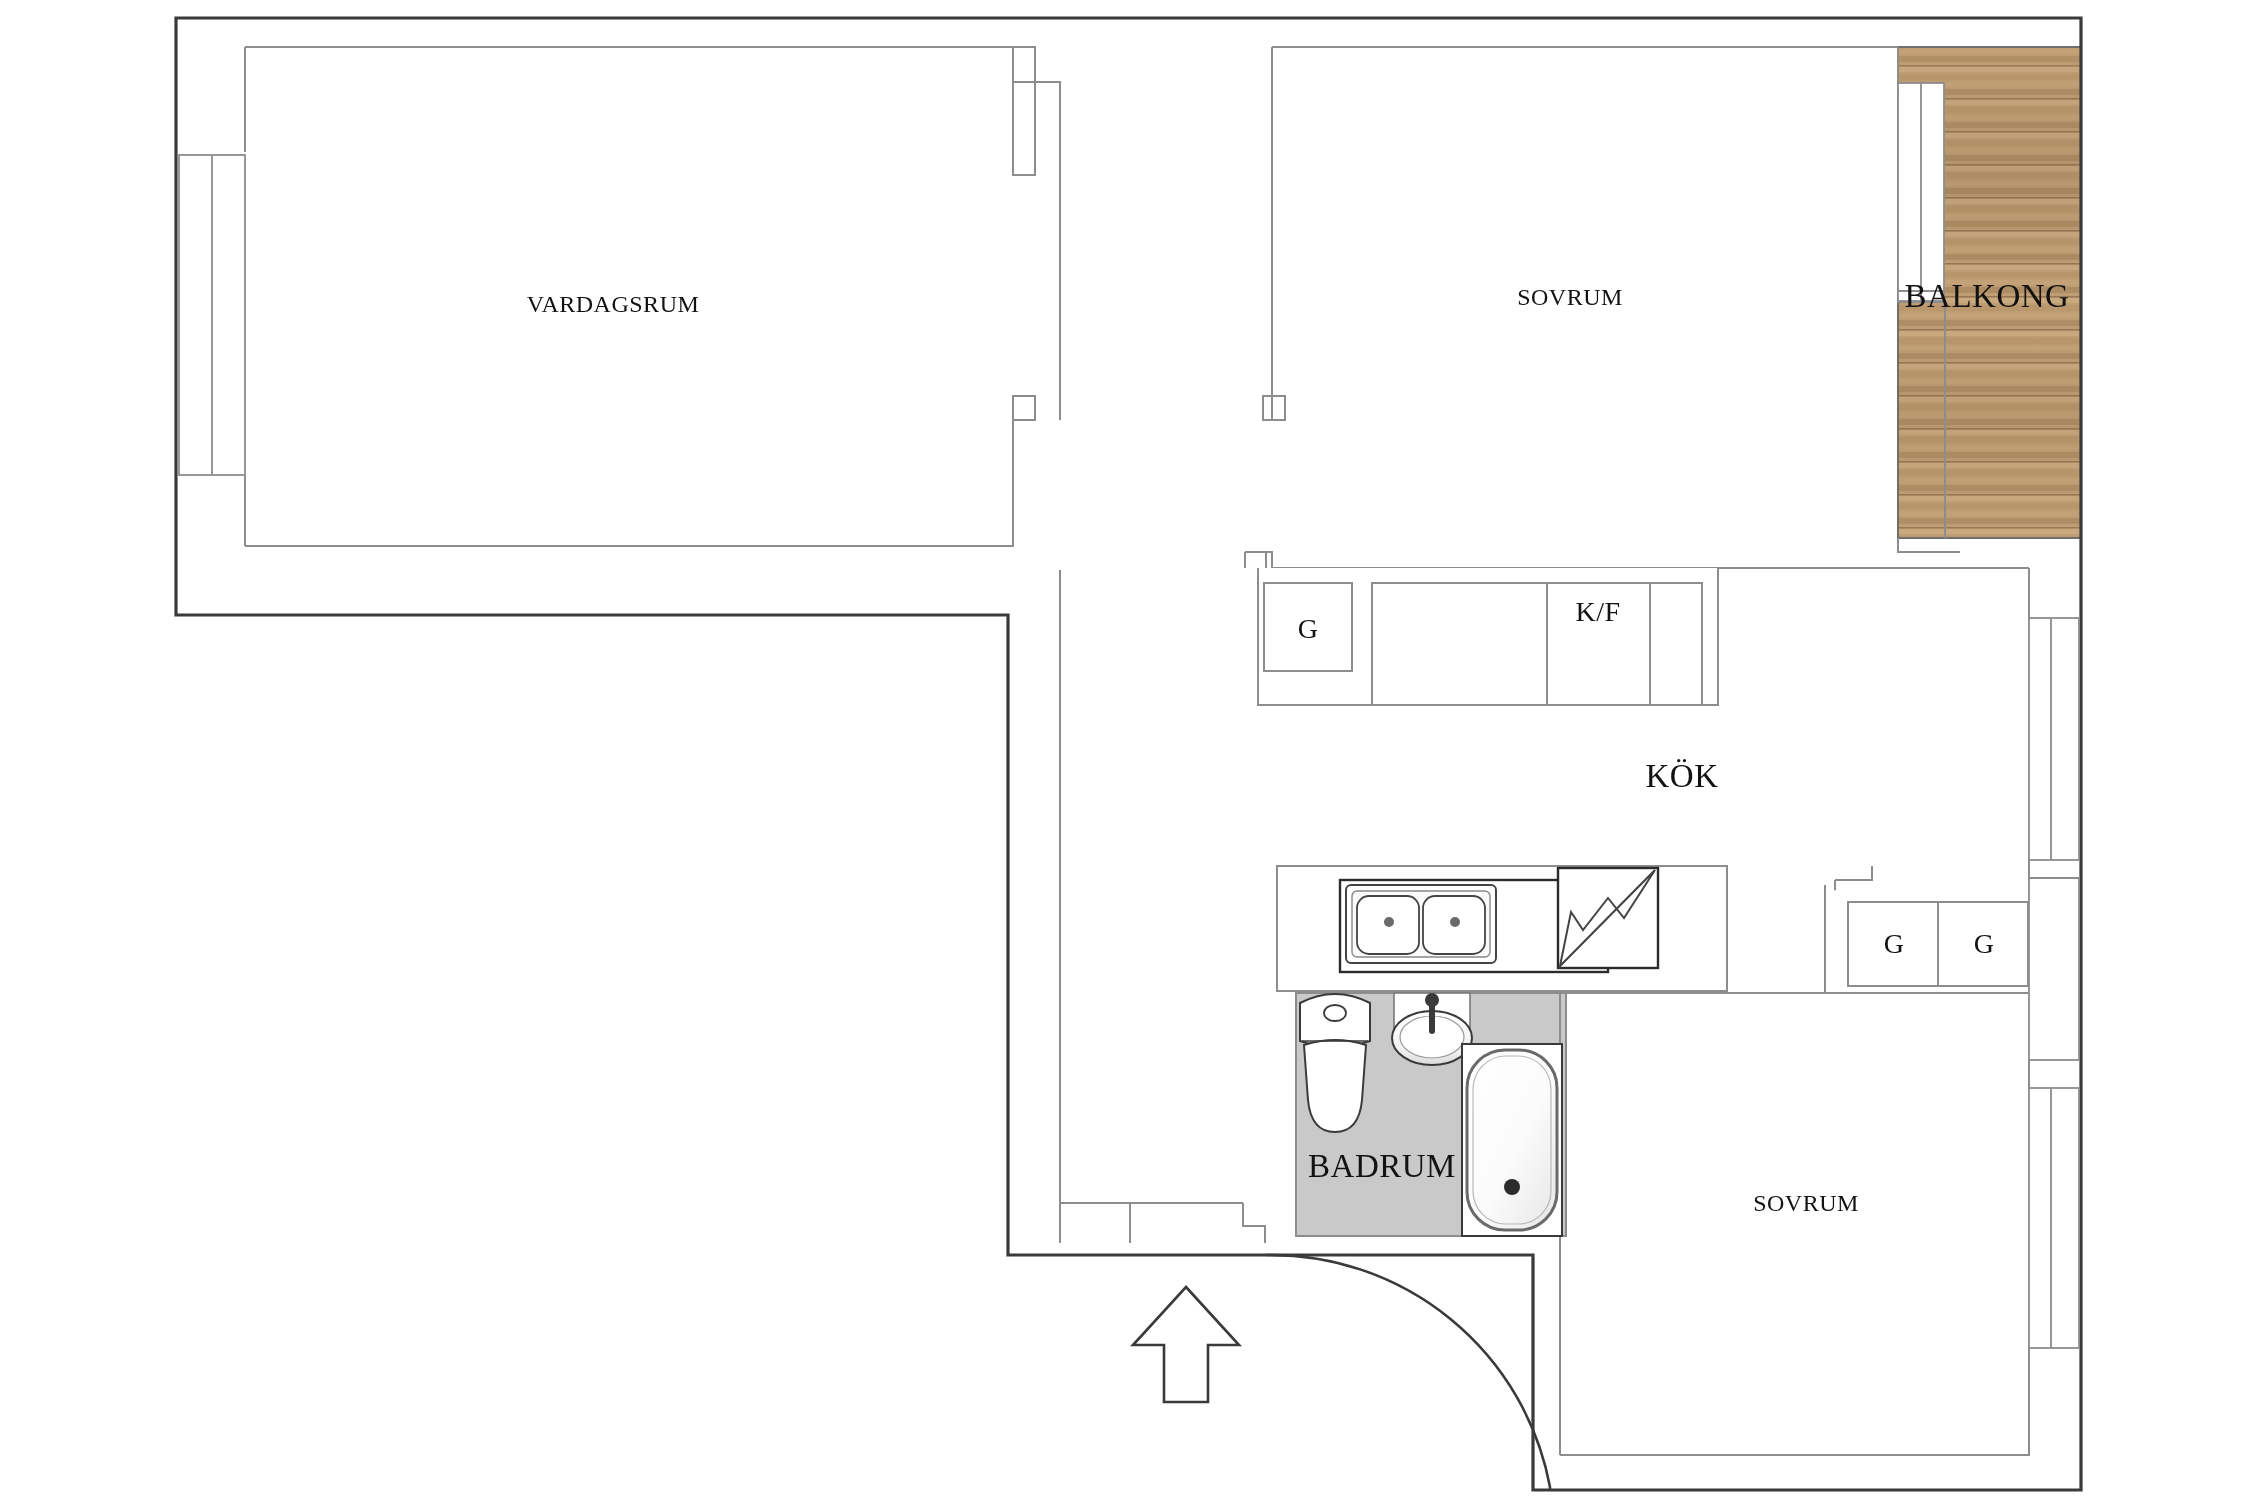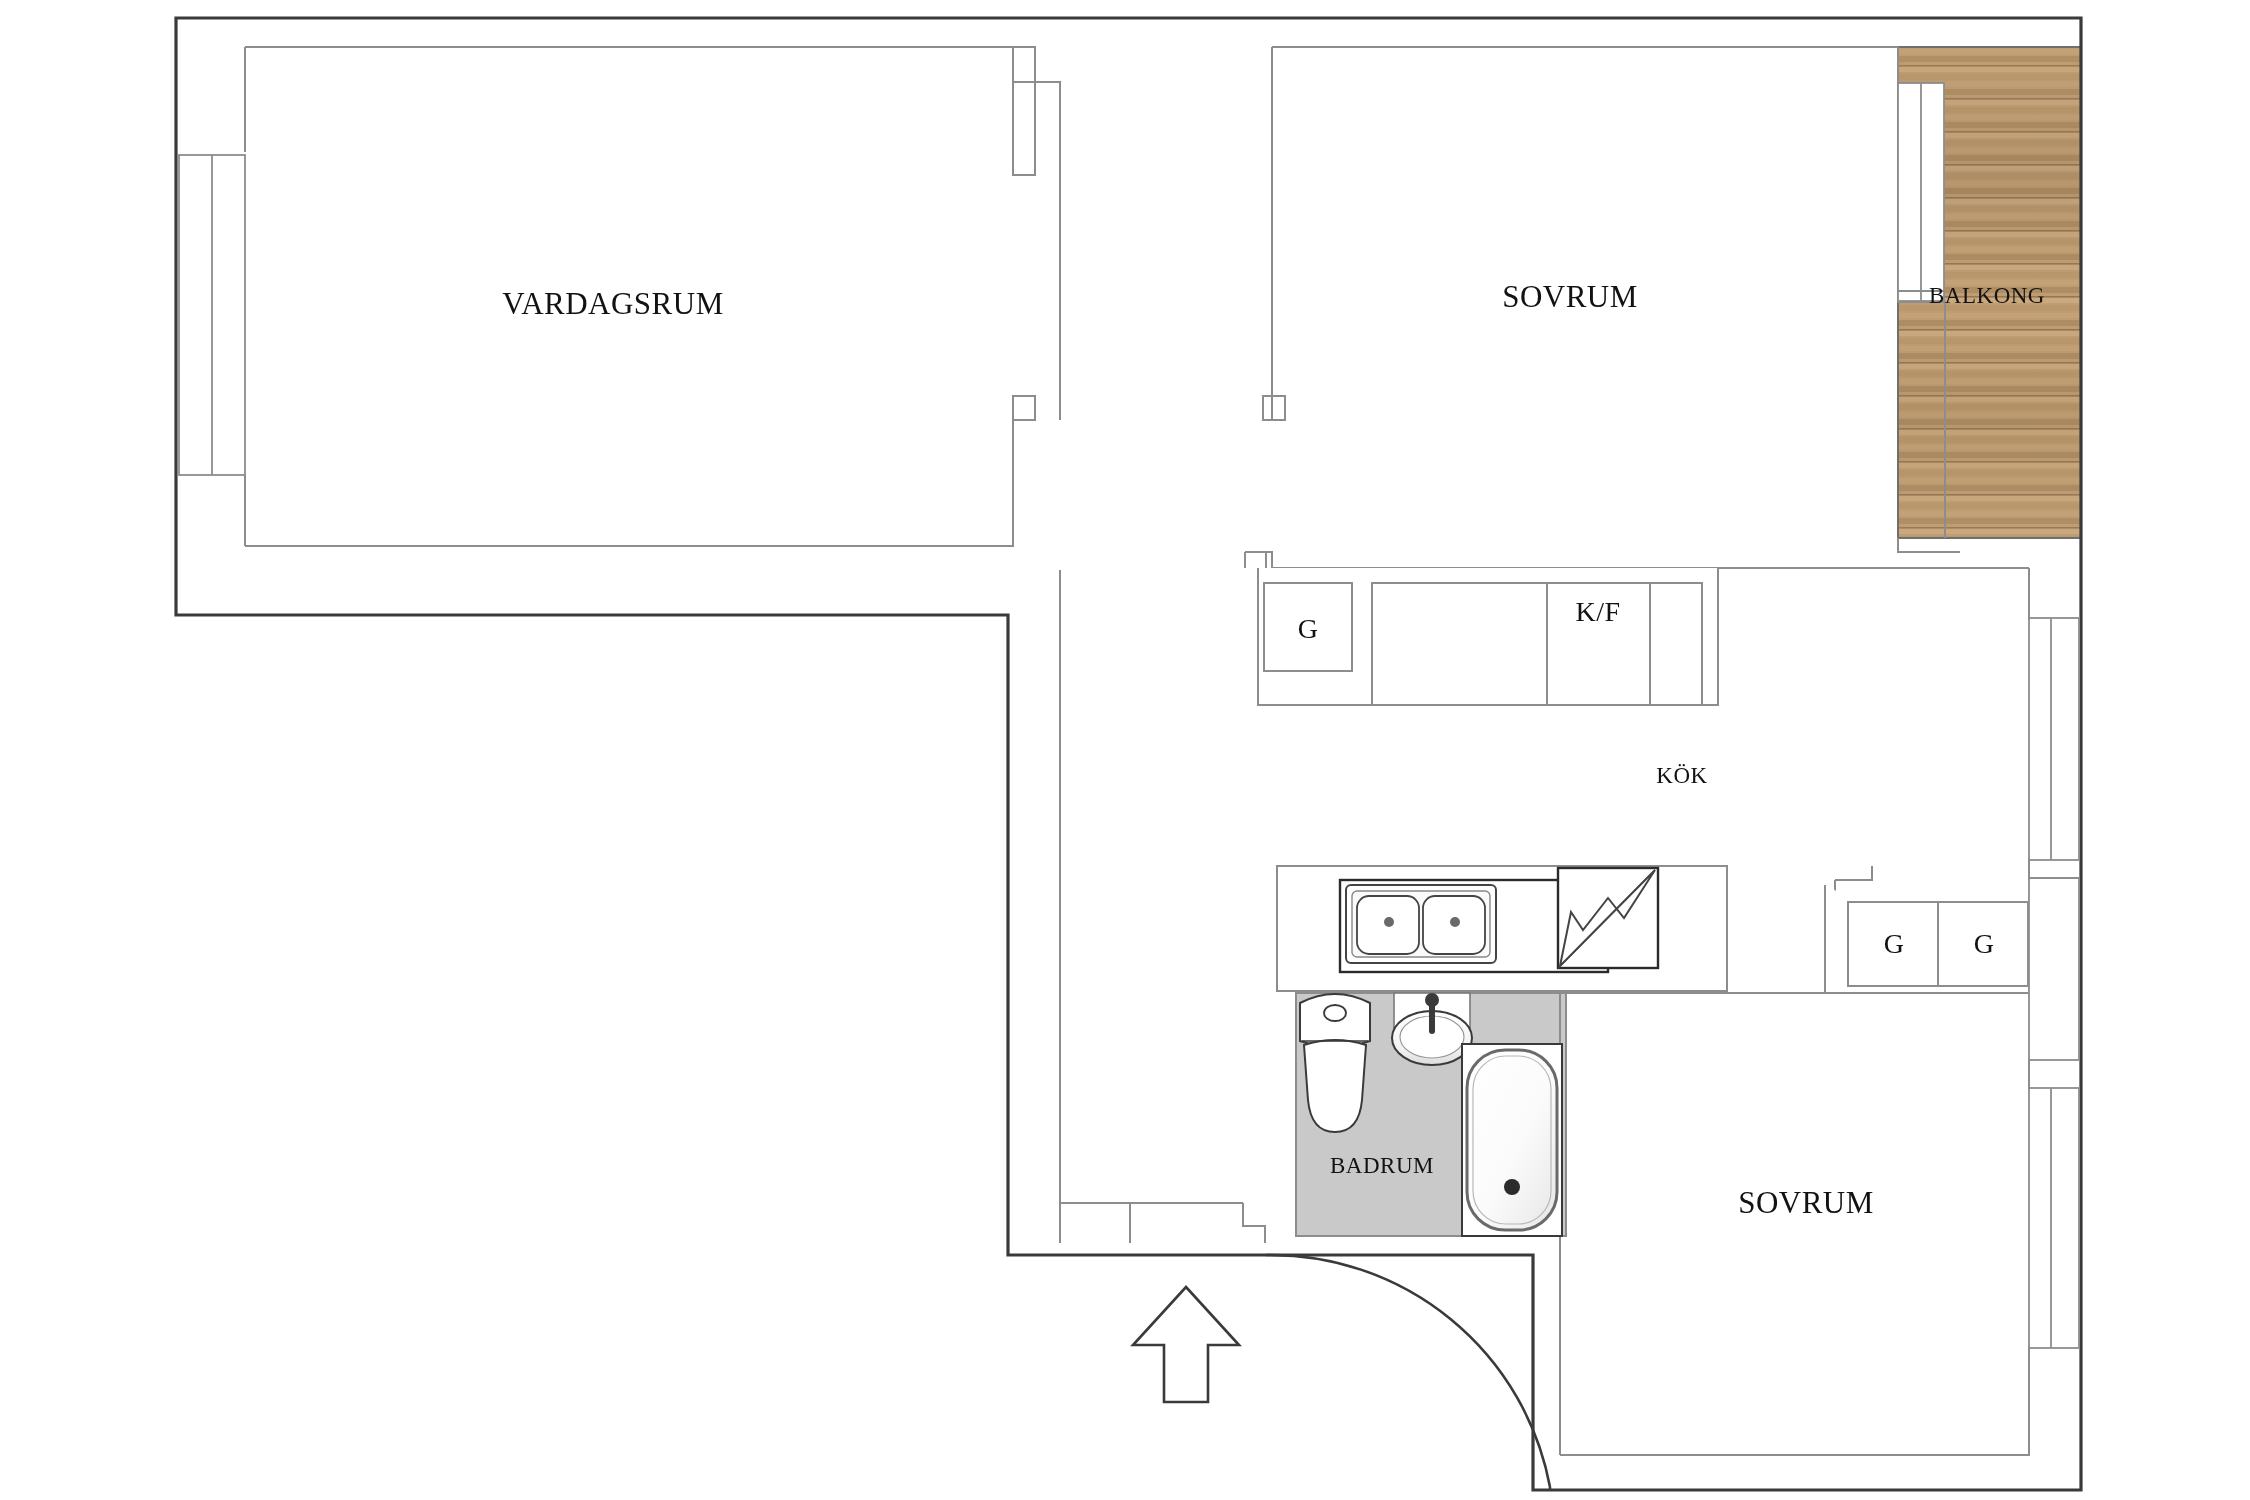--- a/index.html
+++ b/index.html
@@ -8,22 +8,22 @@
   #plan-svg{position:absolute;left:0;top:0;width:2250px;height:1500px;display:block;}
   .room-label{
     position:absolute;
     font-family:"Liberation Serif", serif;
     color:#121212;
     white-space:nowrap;
     transform:translate(-50%,-50%);
     letter-spacing:0.5px;
     font-size:30px;
   }
-  .label-lg{font-size:31px;}
-  .label-md{font-size:23px;}
+  .label-lg{font-size:24px;}
+  .label-md{font-size:33px;}
   .label-sm{font-size:28px;}
 </style>
 </head>
 <body>
 
 <div id="plan-root">
 
   <svg id="plan-svg" viewBox="0 0 2250 1500">
     <defs>
 

